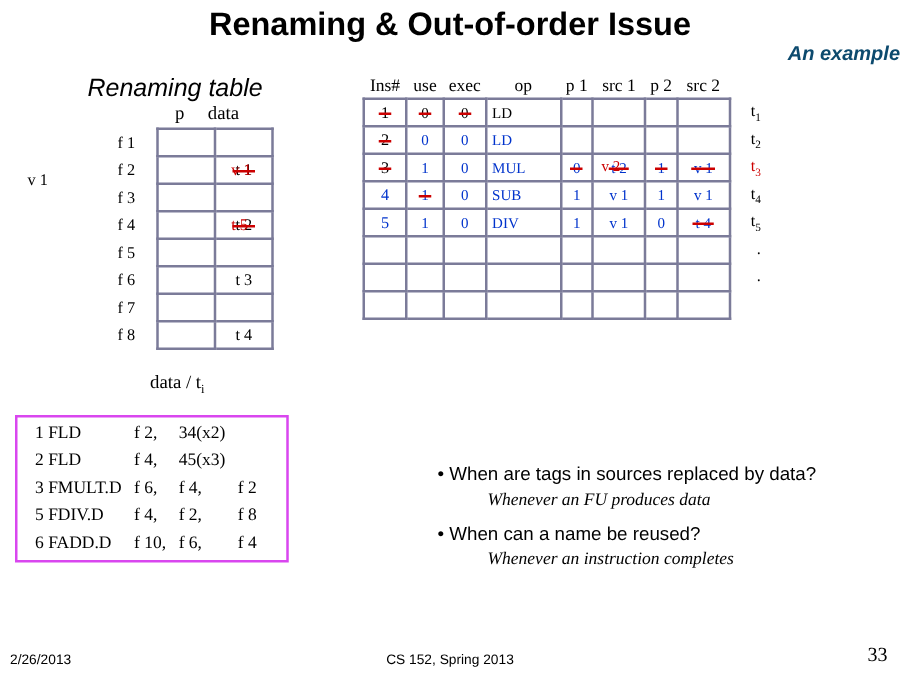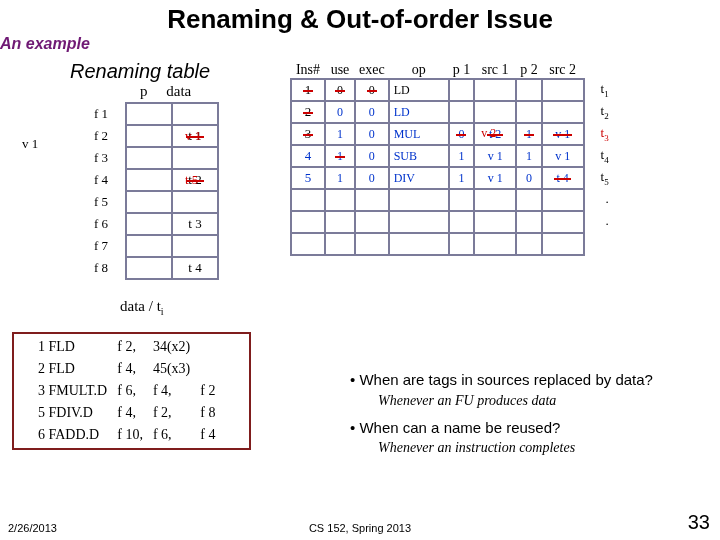--- a/index.html
+++ b/index.html
@@ -20,22 +20,22 @@
     font-size: 26px;
     text-align: center;
     padding-top: 4px;
     color: #000;
   }
   .subtitle {
     font-style: italic;
     font-family: Verdana, sans-serif;
     font-weight: bold;
     font-size: 16px;
-    text-align: left;
-    color: #701a75;
+    text-align: right;
+    color: #0c4a6e;
   }
   .sect-title {
     font-style: italic;
     font-family: "Comic Sans MS", cursive, sans-serif;
     font-size: 20px;
     color: #000;
   }
   
   .ren-wrap {
     position: absolute;
@@ -143,64 +143,64 @@
   
   .ilist {
     position: absolute;
     left: 12px;
     top: 332px;
     font-family: "Comic Sans MS", cursive;
     font-size: 14px;
     line-height: 22px;
   }
   .ilist-box {
-    border: 2px solid #7f1d1d;
-    padding: 2px 24px;
+    border: 2px solid #d946ef;
+    padding: 2px 14px;
     display: inline-block;
   }
   .ilist table { border-collapse: collapse; }
   .ilist td { padding: 0 10px 0 0; white-space: nowrap; }
   
   .bullets {
     position: absolute;
     left: 350px;
     top: 370px;
     right: 8px;
     font-family: Verdana, sans-serif;
     font-size: 15px;
     line-height: 1.3;
   }
   .bullets .q { margin-bottom: 2px; }
   .bullets .a {
     font-style: italic;
     font-family: "Comic Sans MS", cursive;
     font-size: 14px;
-    margin-left: 28px;
+    margin-left: 40px;
     margin-bottom: 8px;
   }
   
   .footer-date {
     position: absolute;
     left: 8px;
     bottom: 6px;
     font-size: 11px;
   }
   .footer-mid {
     position: absolute;
     left: 0; right: 0;
     bottom: 6px;
     text-align: center;
     font-size: 11px;
   }
   .footer-pg {
     position: absolute;
     right: 10px;
     bottom: 6px;
-    font-size: 20px;
-    font-family: Liberation Sans, sans-serif;
+    font-size: 16px;
+    font-family: Liberation Serif, serif;
   }
   sub { font-size: 0.75em; vertical-align: sub; }
 </style>
 </head>
 <body>
 
 <div class="title">Renaming &amp; Out-of-order Issue</div>
 <div class="subtitle">An example</div>
 
 <div class="ren-wrap">

